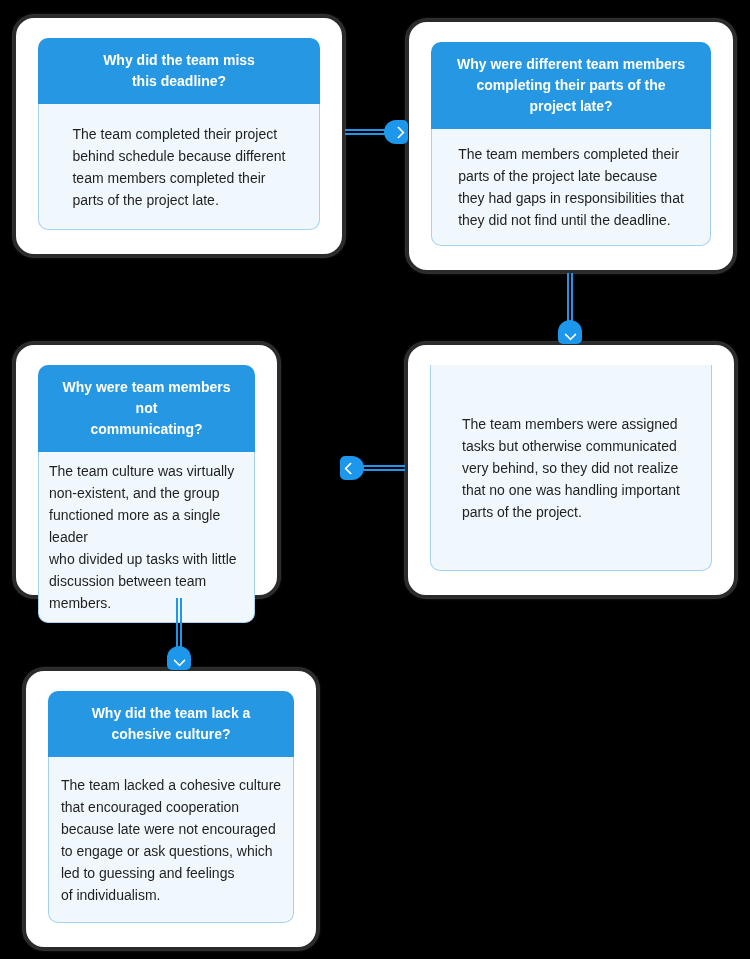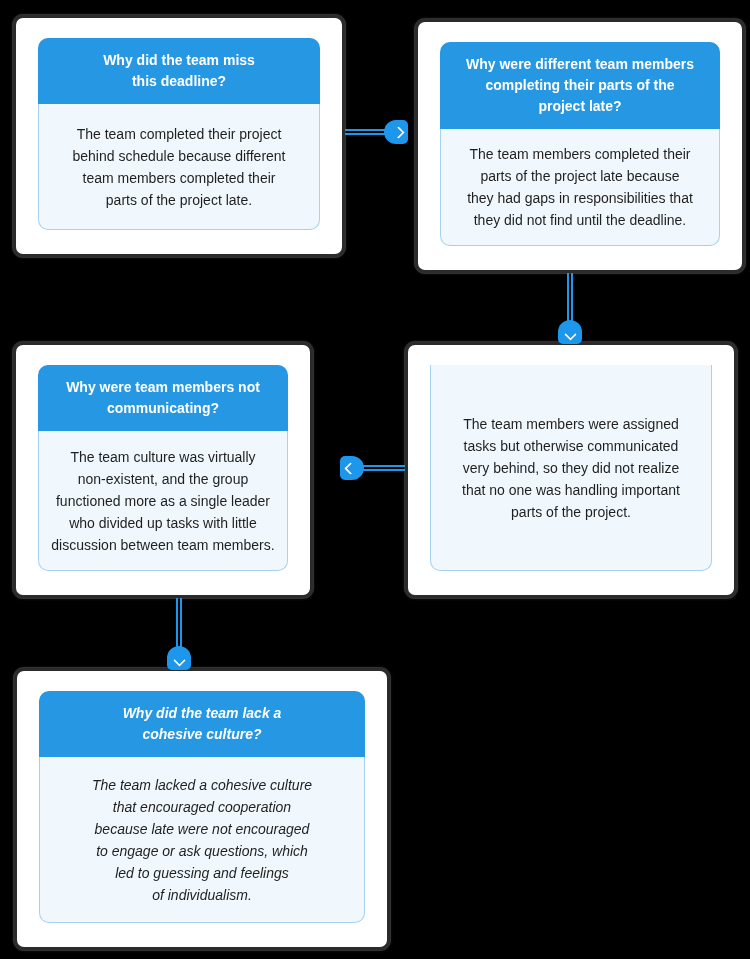--- a/index.html
+++ b/index.html
@@ -13,46 +13,46 @@
     --body-text:#1f1f1f;
     --page-bg:#000000;
   }
   html,body{margin:0;padding:0;background:var(--page-bg);}
   .canvas{
     position:relative;width:750px;height:959px;background:var(--page-bg);
     font-family:"Liberation Sans","DejaVu Sans",sans-serif;overflow:hidden;
   }
   .card{
     position:absolute;box-sizing:border-box;background:var(--card-bg);
-    border:3px solid var(--card-border);border-radius:10px;
+    border:3px solid var(--card-border);border-radius:21px;
     box-shadow:0 0 0 1px rgba(90,90,90,.45),0 0 3px 1px rgba(70,70,70,.35);
     padding:20px 22px 24px;display:flex;z-index:1;
   }
   .inner{
     flex:1;display:flex;flex-direction:column;border-radius:10px;min-width:0;
   }
   .q-header{
     background:var(--header-blue);color:var(--header-text);
     border-radius:10px 10px 0 0;
     font-weight:bold;font-size:14px;line-height:21px;text-align:center;
     padding:12px 12px;white-space:pre-line;
   }
   .q-body{
     flex:1;background:var(--body-bg);
     border:1.5px solid var(--body-border);border-top:none;
     border-radius:0 0 10px 10px;
     display:flex;align-items:center;justify-content:center;
-    color:var(--body-text);font-size:14px;line-height:22px;text-align:center;
+    color:var(--body-text);font-size:14px;line-height:22px;text-align:left;
     padding:8px 10px;white-space:pre-line;
   }
   .card1{left:13px;top:15px;width:332px;height:242px;}
-  .card2{left:406px;top:19px;width:330px;height:254px;margin-left:9px;}
+  .card2{left:406px;top:19px;width:330px;height:254px;}
   .card3{left:405px;top:342px;width:332px;height:256px;}
-  .card4{left:13px;top:342px;width:300px;height:256px;}
-  .card5{left:14px;top:668px;width:376px;height:282px;font-style:italic;}
+  .card4{left:13px;top:342px;width:267px;height:256px;}
+  .card5{left:23px;top:668px;width:296px;height:282px;}
 
   .conn-line{position:absolute;box-sizing:border-box;background:transparent;z-index:5;}
   .conn-h{border-top:2px solid var(--connector-blue);border-bottom:2px solid var(--connector-blue);height:6px;}
   .conn-v{border-left:2px solid var(--connector-blue);border-right:2px solid var(--connector-blue);width:6px;}
   .line1{left:345px;top:129px;width:42px;}
   .line2{left:567px;top:273px;height:49px;}
   .line3{left:362px;top:465px;width:43px;}
   .line4{left:176px;top:598px;height:50px;}
 
   .arrowhead{

